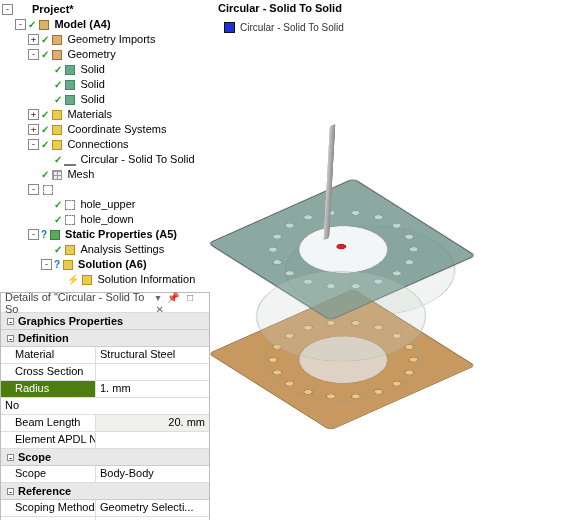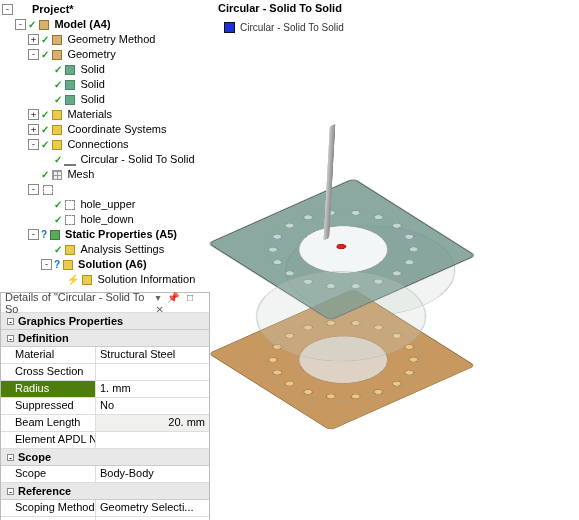--- a/index.html
+++ b/index.html
@@ -245,21 +245,21 @@
       <span class="node-label bold">Model (A4)</span>
     </div>
     <div class="tree-row">
       <span class="indent"></span>
       <span class="indent"></span>
       <span class="exp">+</span>
       <span class="tick">✓</span>
       <span class="icon">
         <span class="icon-cube"></span>
       </span>
-      <span class="node-label">Geometry Method</span>
+      <span class="node-label">Geometry Imports</span>
     </div>
     <div class="tree-row">
       <span class="indent"></span>
       <span class="indent"></span>
       <span class="exp">-</span>
       <span class="tick">✓</span>
       <span class="icon">
         <span class="icon-cube"></span>
       </span>
       <span class="node-label">Geometry</span>
@@ -448,21 +448,20 @@
         <div class="prop-val">Structural Steel</div>
       </div>
       <div class="prop-row ">
         <div class="prop-key">Cross Section</div>
       </div>
       <div class="prop-row selected">
         <div class="prop-key">Radius</div>
         <div class="prop-val">1. mm</div>
       </div>
       <div class="prop-row ">
-        <div class="prop-key">Suppressed</div>
         <div class="prop-val">No</div>
       </div>
       <div class="prop-row readonly">
         <div class="prop-key">Beam Length</div>
         <div class="prop-val">20. mm</div>
       </div>
       <div class="prop-row ">
         <div class="prop-key">Element APDL Name</div>
         <div class="prop-val"></div>
       </div>

